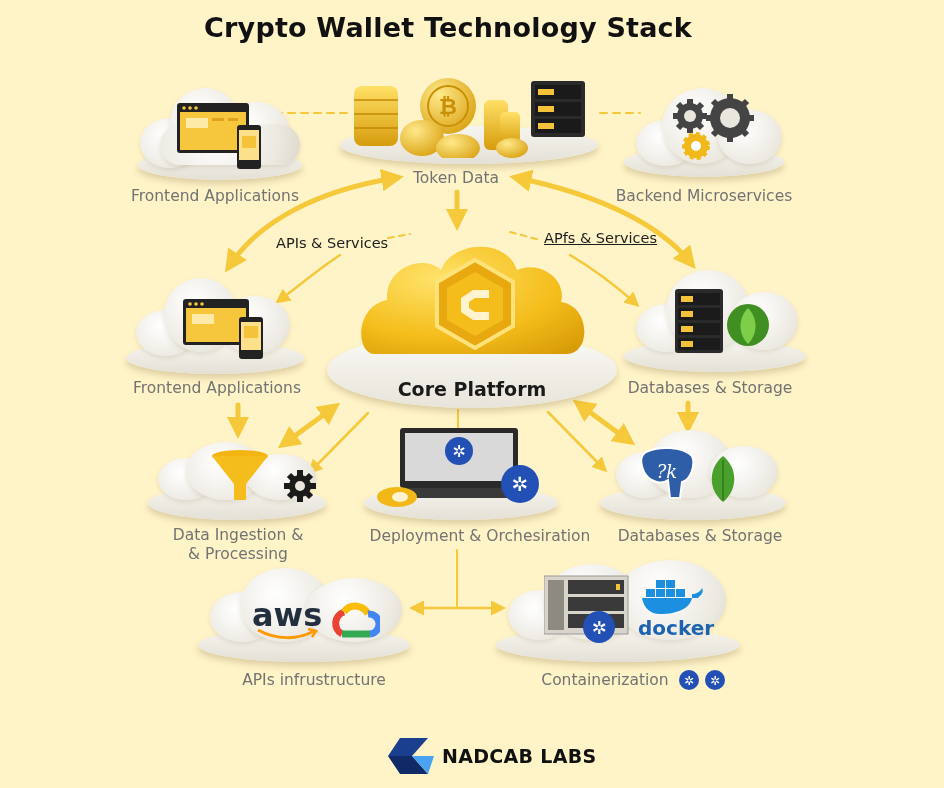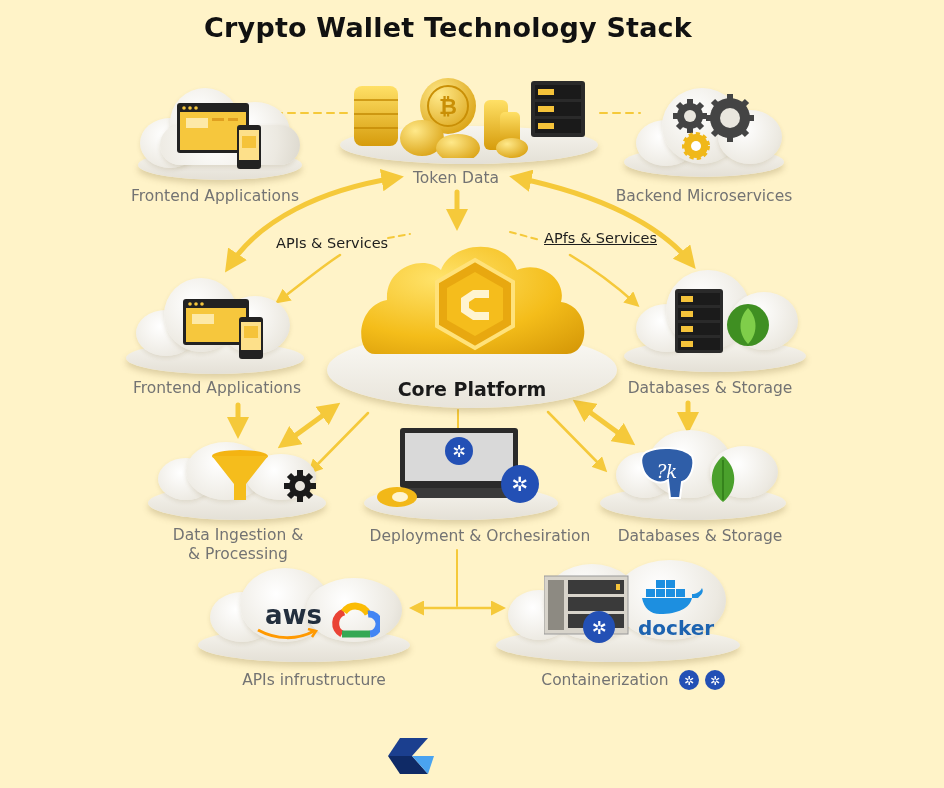--- a/index.html
+++ b/index.html
@@ -297,21 +297,21 @@
   </svg>
 </div>
 <div class="label" style="left:700px;top:527px;">Databases &amp; Storage</div>
 
 <div class="node" style="left:196px;top:568px;width:218px;height:100px;">
   <div class="platform" style="left:2px;top:60px;width:212px;height:34px;"></div>
   <div class="puff" style="left:14px;top:24px;width:64px;height:50px;"></div>
   <div class="puff" style="left:44px;top:0px;width:90px;height:74px;"></div>
   <div class="puff" style="left:110px;top:10px;width:96px;height:64px;"></div>
   <div style="position:absolute;left:56px;top:34px;width:70px;height:38px;">
-    <div style="font-size:26px;font-weight:bold;color:#232f3e;line-height:26px;text-align:right;">aws</div>
+    <div style="font-size:32px;font-weight:bold;color:#232f3e;line-height:26px;text-align:left;">aws</div>
     <svg width="70" height="12" style="display:block;">
         <path d="M6 2 C 24 12, 46 12, 62 3" stroke="#ff9900" stroke-width="3" fill="none"></path>
         <path d="M56 1 L 64 3 L 60 9" stroke="#ff9900" stroke-width="2.5" fill="none"></path>
       </svg>
   </div>
   <svg style="position:absolute;left:134px;top:32px;" width="50" height="40">
     <path d="M12 34 A 12 12 0 0 1 14 12" stroke="#ea4335" stroke-width="7" fill="none"></path>
     <path d="M14 12 A 14 14 0 0 1 38 14" stroke="#fbbc05" stroke-width="7" fill="none"></path>
     <path d="M38 14 A 10 10 0 0 1 40 34" stroke="#4285f4" stroke-width="7" fill="none"></path>
     <line x1="12" y1="34" x2="40" y2="34" stroke="#34a853" stroke-width="7"></line>
@@ -358,13 +358,14 @@
   <circle cx="11" cy="11" r="10" fill="#2350b5"></circle>
   <text x="11" y="16" text-anchor="middle" font-size="12" fill="#fff" font-family="DejaVu Sans, sans-serif">✲</text>
 </svg>
 
 <div class="brand">
   <svg width="46" height="40">
     <polygon points="12,2 40,2 24,20 0,20" fill="#1b3f8f"></polygon>
     <polygon points="0,20 24,20 40,38 12,38" fill="#0f2a66"></polygon>
     <polygon points="24,20 46,20 40,38" fill="#4aa3f0"></polygon>
   </svg>
+  <span class="brand-text">NADCAB LABS</span>
 </div>
 
 </body></html>

